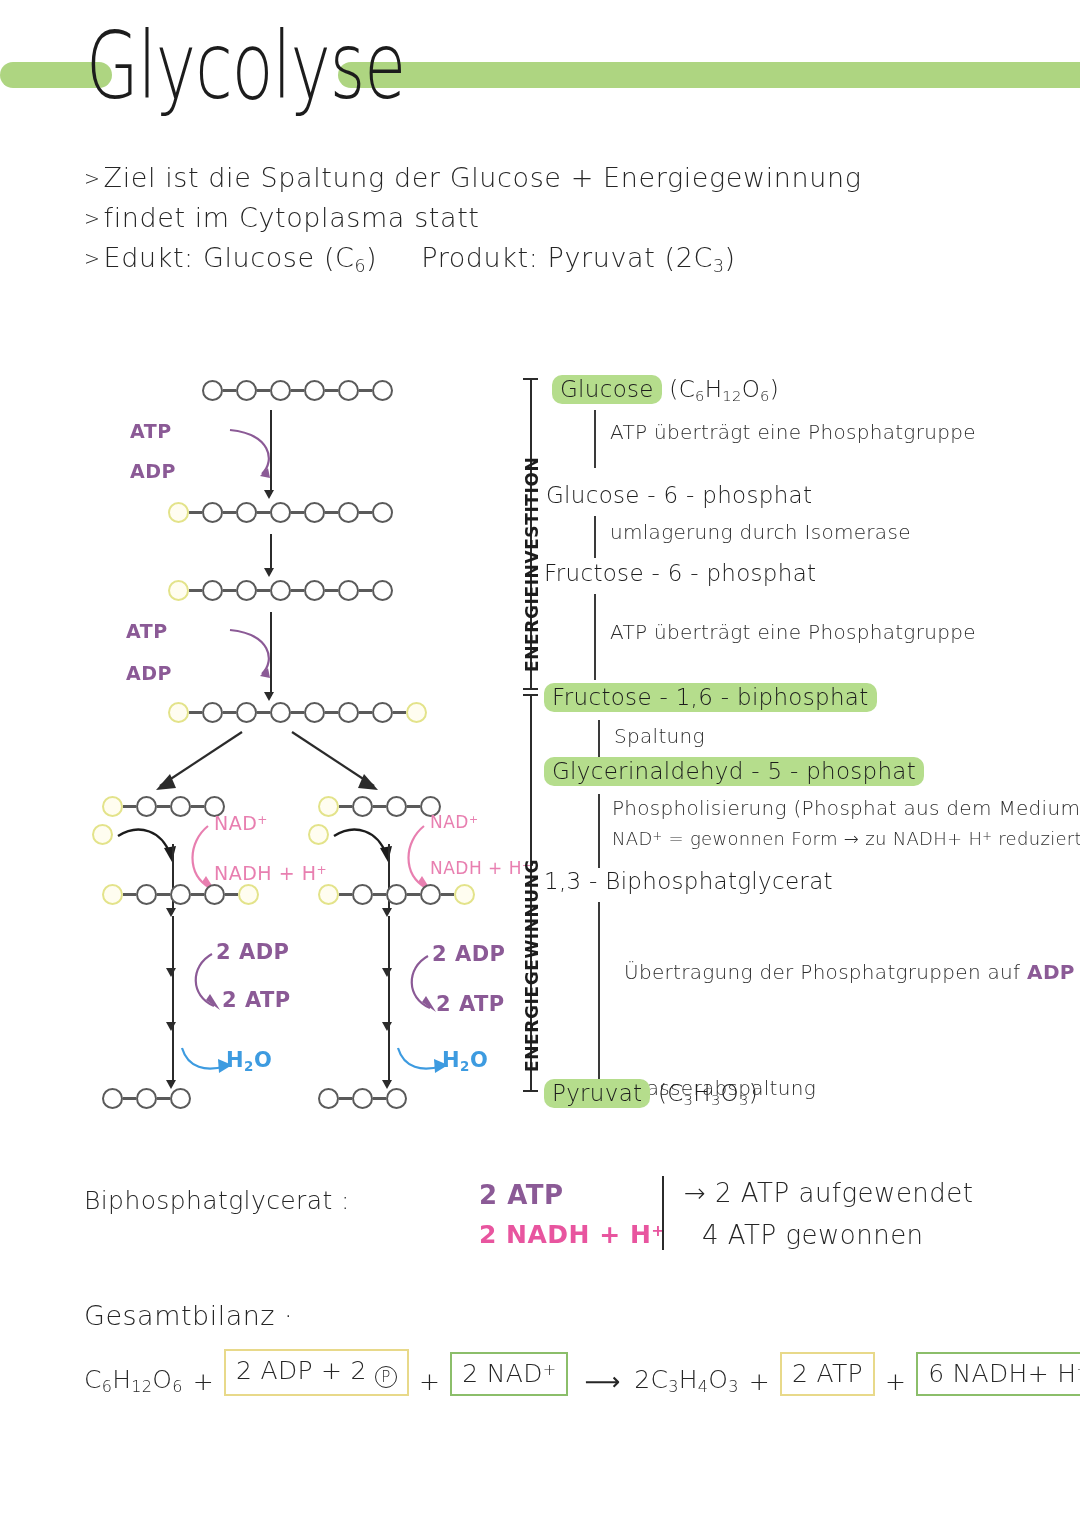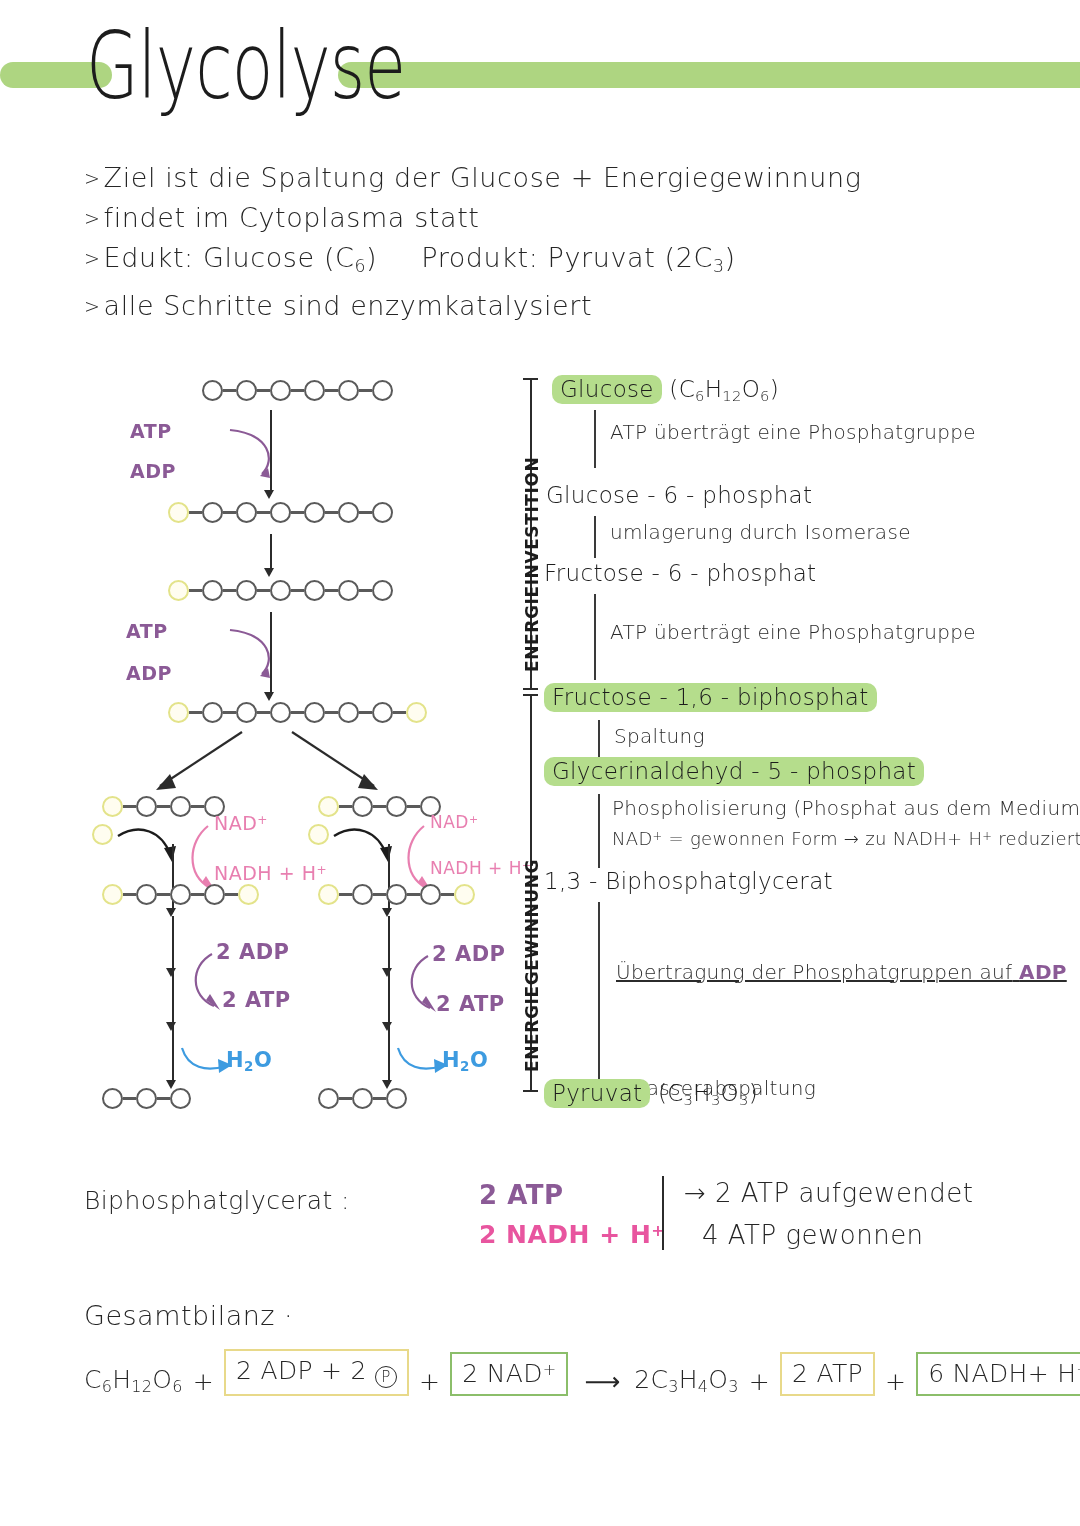--- a/index.html
+++ b/index.html
@@ -121,23 +121,20 @@
   <div class="bullets">
     <div class="bullet">
       <span class="ar">&gt;</span><span>Ziel ist die Spaltung  der Glucose + Energiegewinnung</span>
     </div>
     <div class="bullet">
       <span class="ar">&gt;</span><span>findet im Cytoplasma statt</span>
     </div>
     <div class="bullet">
       <span class="ar">&gt;</span><span>Edukt: Glucose (C</span><sub>6</sub><span>)</span><span class="gap"></span><span>Produkt: Pyruvat  (2C</span><sub>3</sub><span>)</span>
     </div>
-    <div class="bullet">
-      <span class="ar">&gt;</span><span>alle Schritte sind enzymkatalysiert</span>
-    </div>
   </div>
 
   <div class="diagram">
 
     <div class="chain" style="left:128px; top:8px;">
       <div class="node"></div>
         <div class="bond"></div>
       <div class="node"></div>
         <div class="bond"></div>
       <div class="node"></div>
@@ -388,21 +385,21 @@
       <span class="hl">Glycerinaldehyd - 5 - phosphat</span>
     </div>
     <div class="step-bar" style="left:90px; top:422px; height:74px;"></div>
     <div class="step" style="left:104px; top:424px;">Phospholisierung (Phosphat  aus  dem Medium)</div>
     <div class="step small" style="left:104px; top:456px;">
       <span>NAD</span><sup>+</sup><span> = gewonnen  Form → zu  NADH+ H</span><sup>+</sup><span> reduziert</span>
     </div>
 
     <div class="stage" style="left:36px; top:496px;">1,3 - Biphosphatglycerat</div>
     <div class="step-bar" style="left:90px; top:530px; height:186px;"></div>
-    <div class="step" style="left:108px; top:588px;text-decoration:underline;">
+    <div class="step" style="left:116px; top:588px;">
       <span>Übertragung  der  Phosphatgruppen auf</span> <span class="adp">ADP</span>
     </div>
     <div class="step" style="left:120px; top:672px;margin-top:32px;">Wasserabspaltung</div>
 
     <div class="stage" style="left:36px; top:708px;">
       <span class="hl">Pyruvat</span><span> (C</span><sub>3</sub><span>H</span><sub>3</sub><span>O</span><sub>3</sub><span>)</span>
     </div>
   </div>
 
   <div class="net">

